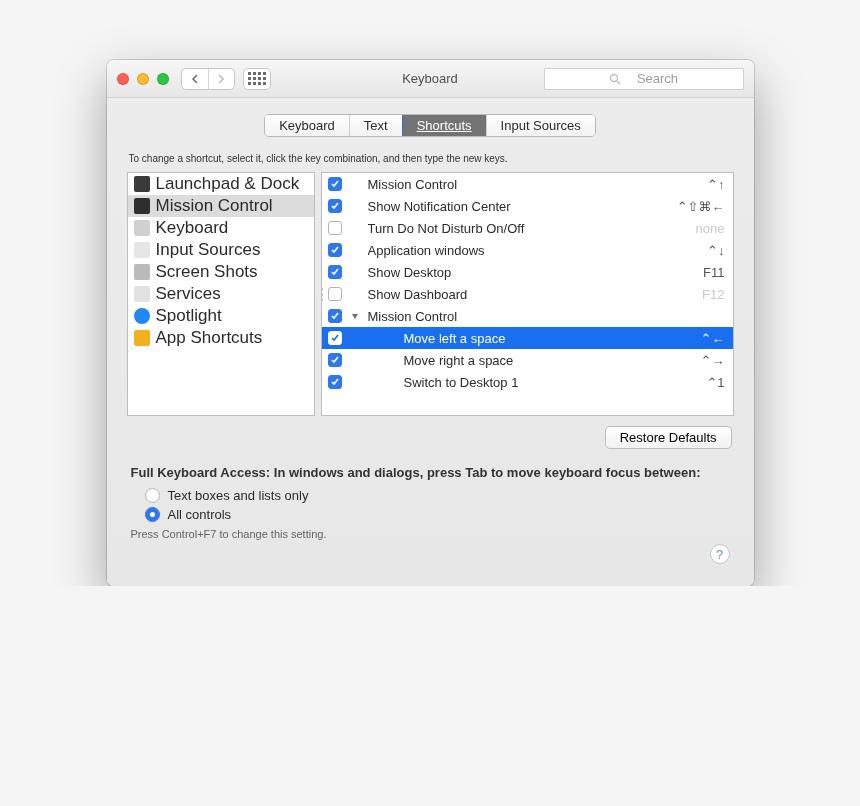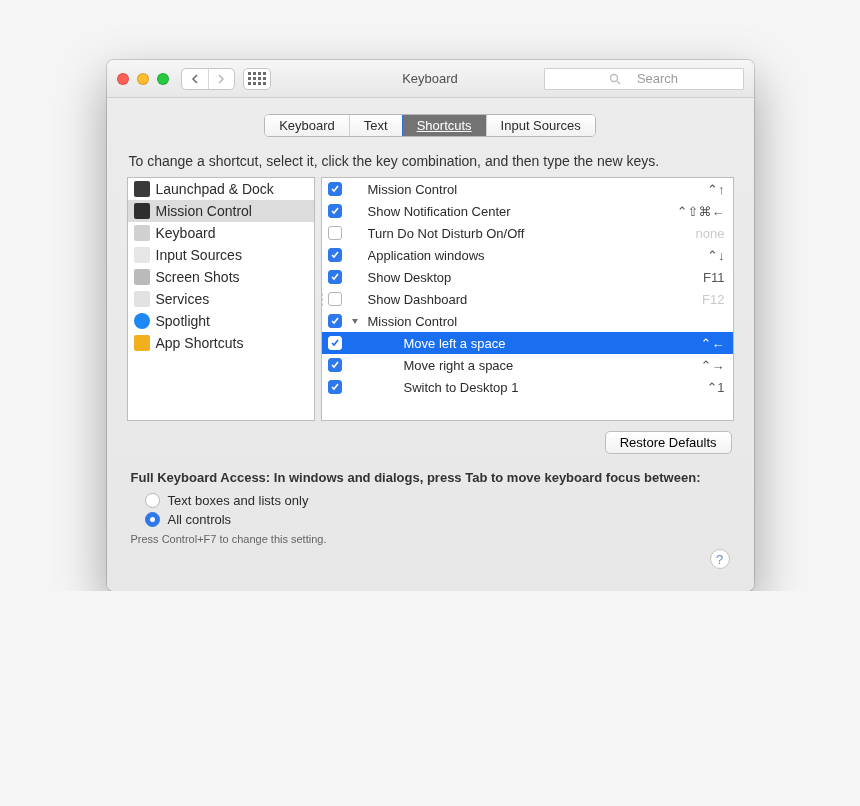--- a/index.html
+++ b/index.html
@@ -92,39 +92,39 @@
     font-size:13px;
     border-left:1px solid #cfcfcf;
     background: linear-gradient(#fff,#f2f2f2);
   }
   .segmented .seg:first-child{ border-left:none;}
   .segmented .seg.active{
     background:#737373; color:#fff; border-left-color:#2f6fd8;text-decoration:underline;
   }
 
   .content { padding: 0 20px 14px; }
-  .instructions { font-size:14px; padding: 4px 2px 8px; color:#333; }
+  .instructions { font-size:10px; padding: 4px 2px 8px; color:#333; }
 
   .panes {
     display:flex; gap:6px;
   }
   .listpane, .shortcutspane{
     background:#fff;
     border:1px solid #bdbdbd;
     height: 244px;
   }
   .listpane { width: 188px; overflow:auto;}
   .shortcutspane { flex:1; position:relative; overflow:hidden;}
   .scroll-inner{ overflow:auto; height:100%;}
 
   .cat-row {
     display:flex; align-items:center;
     gap:6px;
     height:22px; padding:0 6px;
-    font-size:14px;
+    font-size:17px;
   }
   .cat-row.selected { background:#dcdcdc; }
   .cat-icon {
     width:16px; height:16px; flex:0 0 16px;
     display:flex; align-items:center; justify-content:center;
     border-radius:2px;
   }
   .icon-launchpad{background:#3a3a3a;}
   .icon-mission{background:#2e2e2e;}
   .icon-keyboard{background:#d0d0d0;}

